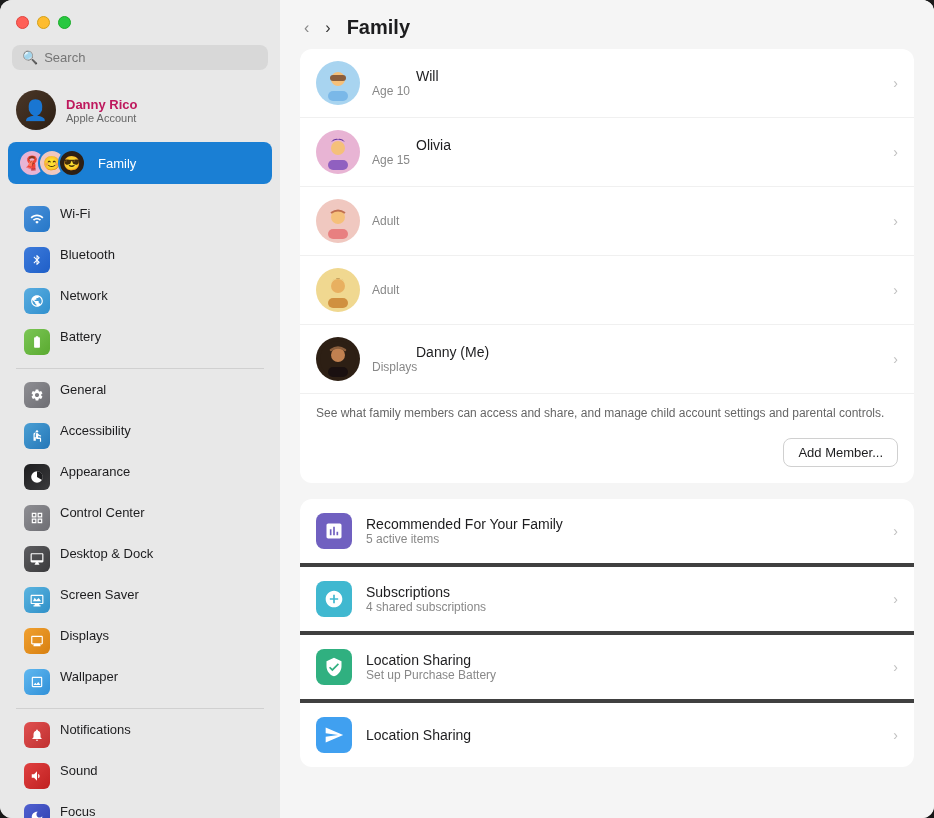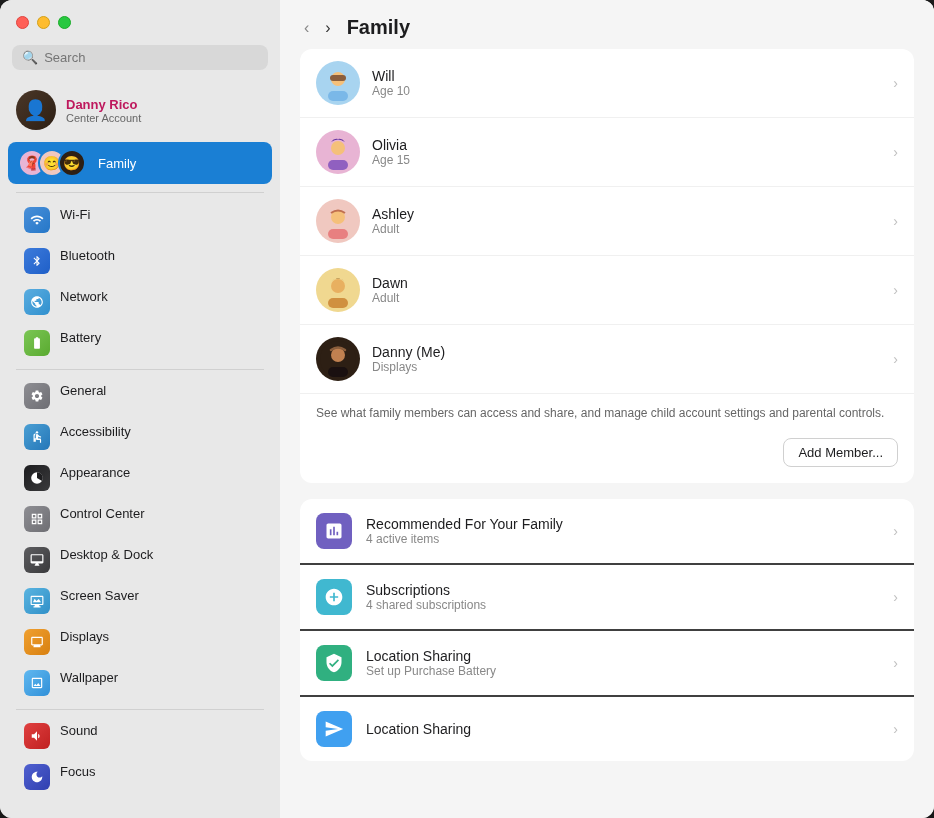--- a/index.html
+++ b/index.html
@@ -223,21 +223,21 @@
       height: 44px;
       border-radius: 50%;
       flex-shrink: 0;
       display: flex;
       align-items: center;
       justify-content: center;
       font-size: 24px;
       overflow: hidden;
     }
     .member-info { flex: 1; }
-    .member-name { font-size: 14px; font-weight: 500; color: #1d1d1f; }
+    .member-name { font-size: 14px; font-weight: 500; color: #1d1d1f; margin-left: 44px; }
     .member-sub { font-size: 12px; color: #888; }
     .chevron-right {
       color: #c0c0c0;
       font-size: 14px;
     }
 
     
     .description-text {
       font-size: 12px;
       color: #666;
@@ -261,21 +261,21 @@
       color: #1d1d1f;
       cursor: pointer;
     }
 
     
     .feature-row {
       display: flex;
       align-items: center;
       padding: 14px 16px;
       gap: 14px;
-      border-bottom: 2px solid #404040;
+      border-bottom: 4px solid #404040;
       cursor: pointer;
     }
     .feature-row:last-child { border-bottom: none; }
 
     .feature-icon {
       width: 36px;
       height: 36px;
       border-radius: 8px;
       display: flex;
       align-items: center;
@@ -336,21 +336,21 @@
         <input class="search-input" type="text" placeholder="Search" style="">
       </div>
     </div>
 
     <div class="account-item">
       <div class="account-avatar">
         <span style="font-size:20px;">👤</span>
       </div>
       <div class="account-info">
         <span class="account-name">Danny Rico</span>
-        <span class="account-sub">Center Account</span>
+        <span class="account-sub">Apple Account</span>
       </div>
     </div>
 
     <div class="family-active">
       <div class="family-avatars">
         <div class="family-avatar-small" style="background:#e8b4d4;">🧣</div>
         <div class="family-avatar-small" style="background:#f0c8c0;">😊</div>
         <div class="family-avatar-small" style="background:#2d1f14;">😎</div>
       </div>
       <span class="family-label">Family</span>
@@ -467,20 +467,28 @@
         <div class="sidebar-item-icon ic-wallpaper">
           <svg width="14" height="14" viewBox="0 0 24 24" fill="white">
               <path d="M19 5v14H5V5h14m0-2H5c-1.1 0-2 .9-2 2v14c0 1.1.9 2 2 2h14c1.1 0 2-.9 2-2V5c0-1.1-.9-2-2-2zM14.14 11.86l-3 3.87L9 13.14 6 17h12l-3.86-5.14z"></path>
             </svg>
         </div>
         <span class="sidebar-item-label">Wallpaper</span>
       </div>
 
       <div class="section-divider"></div>
 
+      <div class="sidebar-item">
+        <div class="sidebar-item-icon ic-notif">
+          <svg width="14" height="14" viewBox="0 0 24 24" fill="white">
+              <path d="M12 22c1.1 0 2-.9 2-2h-4c0 1.1.9 2 2 2zm6-6v-5c0-3.07-1.64-5.64-4.5-6.32V4c0-.83-.67-1.5-1.5-1.5s-1.5.67-1.5 1.5v.68C7.63 5.36 6 7.92 6 11v5l-2 2v1h16v-1l-2-2z"></path>
+            </svg>
+        </div>
+        <span class="sidebar-item-label">Notifications</span>
+      </div>
 
       <div class="sidebar-item">
         <div class="sidebar-item-icon ic-sound">
           <svg width="14" height="14" viewBox="0 0 24 24" fill="white">
               <path d="M3 9v6h4l5 5V4L7 9H3zm13.5 3c0-1.77-1.02-3.29-2.5-4.03v8.05c1.48-.73 2.5-2.25 2.5-4.02z"></path>
             </svg>
         </div>
         <span class="sidebar-item-label">Sound</span>
       </div>
 
@@ -542,37 +550,35 @@
         <div class="member-row">
           <div class="member-avatar av-ashley">
             <svg width="36" height="36" viewBox="0 0 36 36">
               <circle cx="18" cy="18" r="18" fill="#f0c8c0"></circle>
               <circle cx="18" cy="14" r="7" fill="#f5c07a"></circle>
               <rect x="8" y="26" width="20" height="10" rx="5" fill="#e88080"></rect>
               <path d="M11 10 Q18 5 25 10" stroke="#c07050" stroke-width="2" fill="none"></path>
             </svg>
           </div>
           <div class="member-info">
-            <div class="member-name">Ashley</div>
             <div class="member-sub">Adult</div>
           </div>
           <span class="chevron-right">›</span>
         </div>
 
         <div class="member-row">
           <div class="member-avatar av-dawn">
             <svg width="36" height="36" viewBox="0 0 36 36">
               <circle cx="18" cy="18" r="18" fill="#f0d890"></circle>
               <circle cx="18" cy="14" r="7" fill="#e8b060"></circle>
               <rect x="8" y="26" width="20" height="10" rx="5" fill="#d09040"></rect>
               <path d="M11 9 Q18 4 25 9 Q20 6 18 7 Q16 6 11 9" fill="#a07030"></path>
             </svg>
           </div>
           <div class="member-info">
-            <div class="member-name">Dawn</div>
             <div class="member-sub">Adult</div>
           </div>
           <span class="chevron-right">›</span>
         </div>
 
         <div class="member-row">
           <div class="member-avatar av-danny">
             <svg width="36" height="36" viewBox="0 0 36 36">
               <circle cx="18" cy="18" r="18" fill="#2d1f14"></circle>
               <circle cx="18" cy="14" r="7" fill="#c08050"></circle>
@@ -597,21 +603,21 @@
       <div class="card">
 
         <div class="feature-row">
           <div class="feature-icon fi-recommended">
             <svg width="20" height="20" viewBox="0 0 24 24" fill="white">
                 <path d="M19 3H5c-1.1 0-2 .9-2 2v14c0 1.1.9 2 2 2h14c1.1 0 2-.9 2-2V5c0-1.1-.9-2-2-2zM9 17H7v-7h2v7zm4 0h-2V7h2v10zm4 0h-2v-4h2v4z"></path>
               </svg>
           </div>
           <div class="feature-info">
             <div class="feature-name">Recommended For Your Family</div>
-            <div class="feature-sub">4 active items</div>
+            <div class="feature-sub">5 active items</div>
           </div>
           <span class="chevron-right">›</span>
         </div>
 
         <div class="feature-row">
           <div class="feature-icon fi-subscriptions">
             <svg width="20" height="20" viewBox="0 0 24 24" fill="white">
                 <path d="M12 2C6.48 2 2 6.48 2 12s4.48 10 10 10 10-4.48 10-10S17.52 2 12 2zm5 11h-4v4h-2v-4H7v-2h4V7h2v4h4v2z"></path>
               </svg>
           </div>

